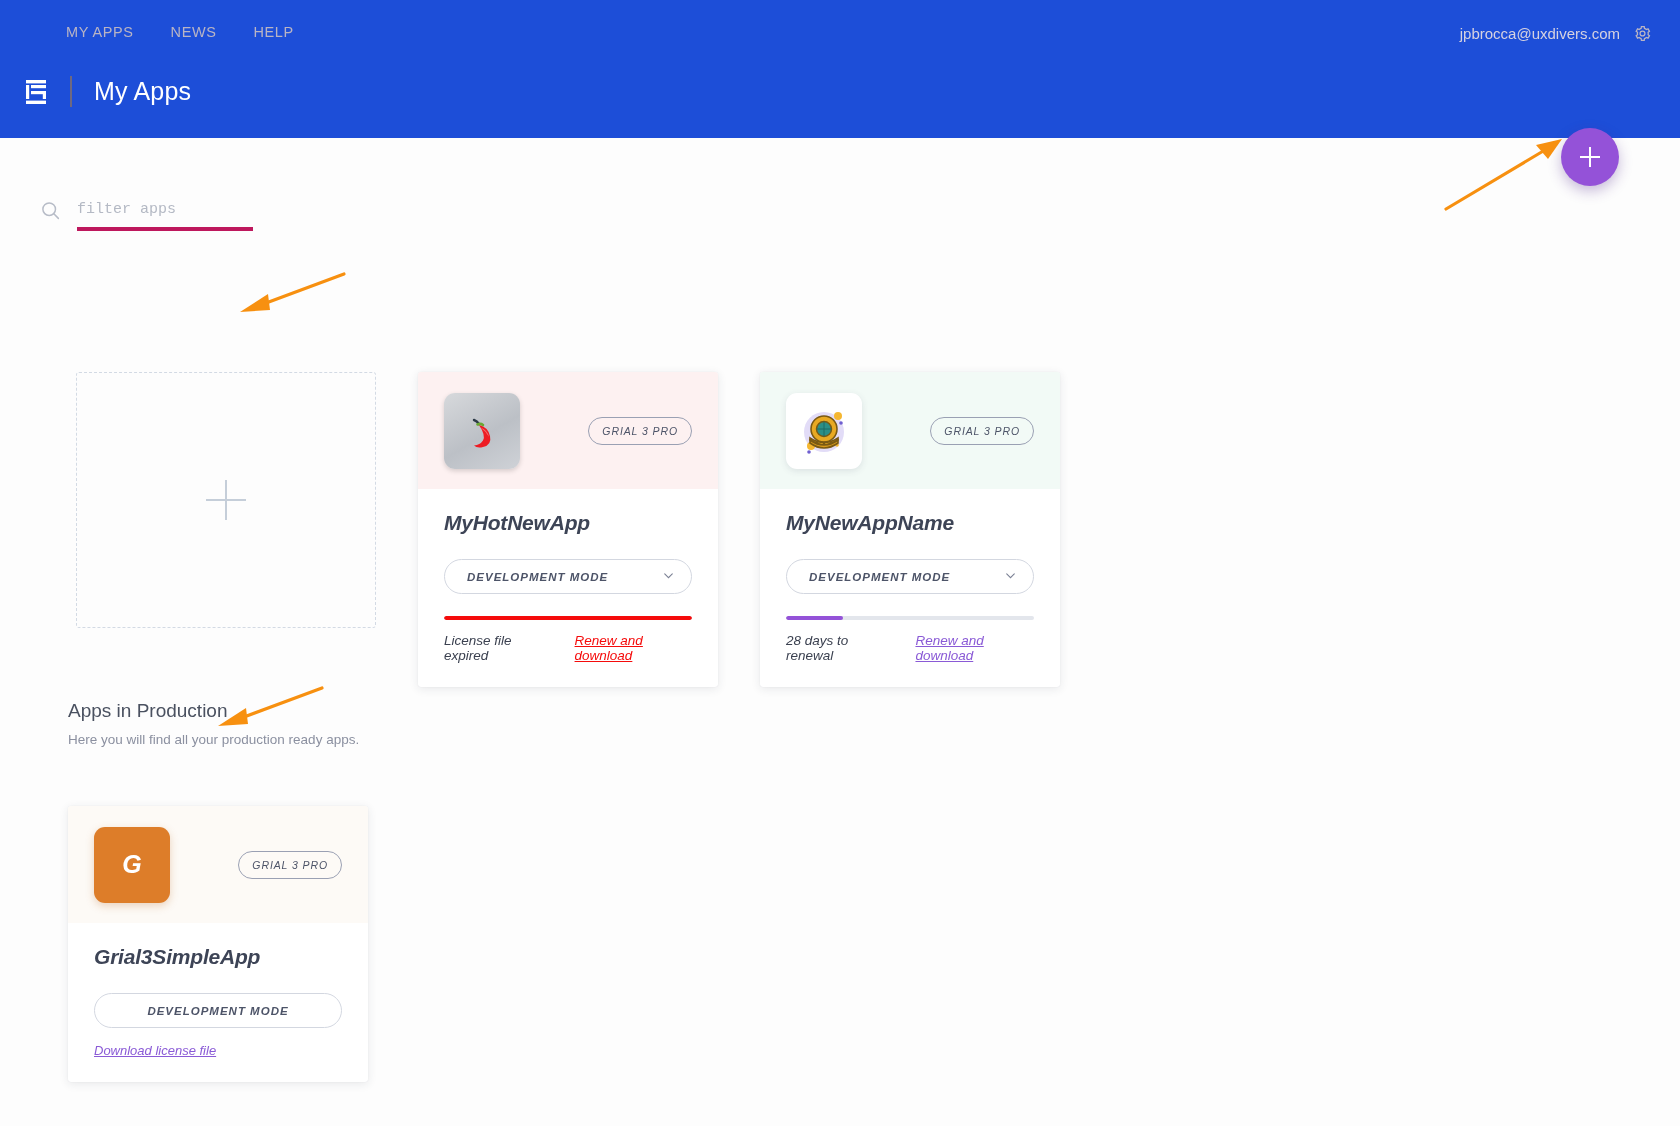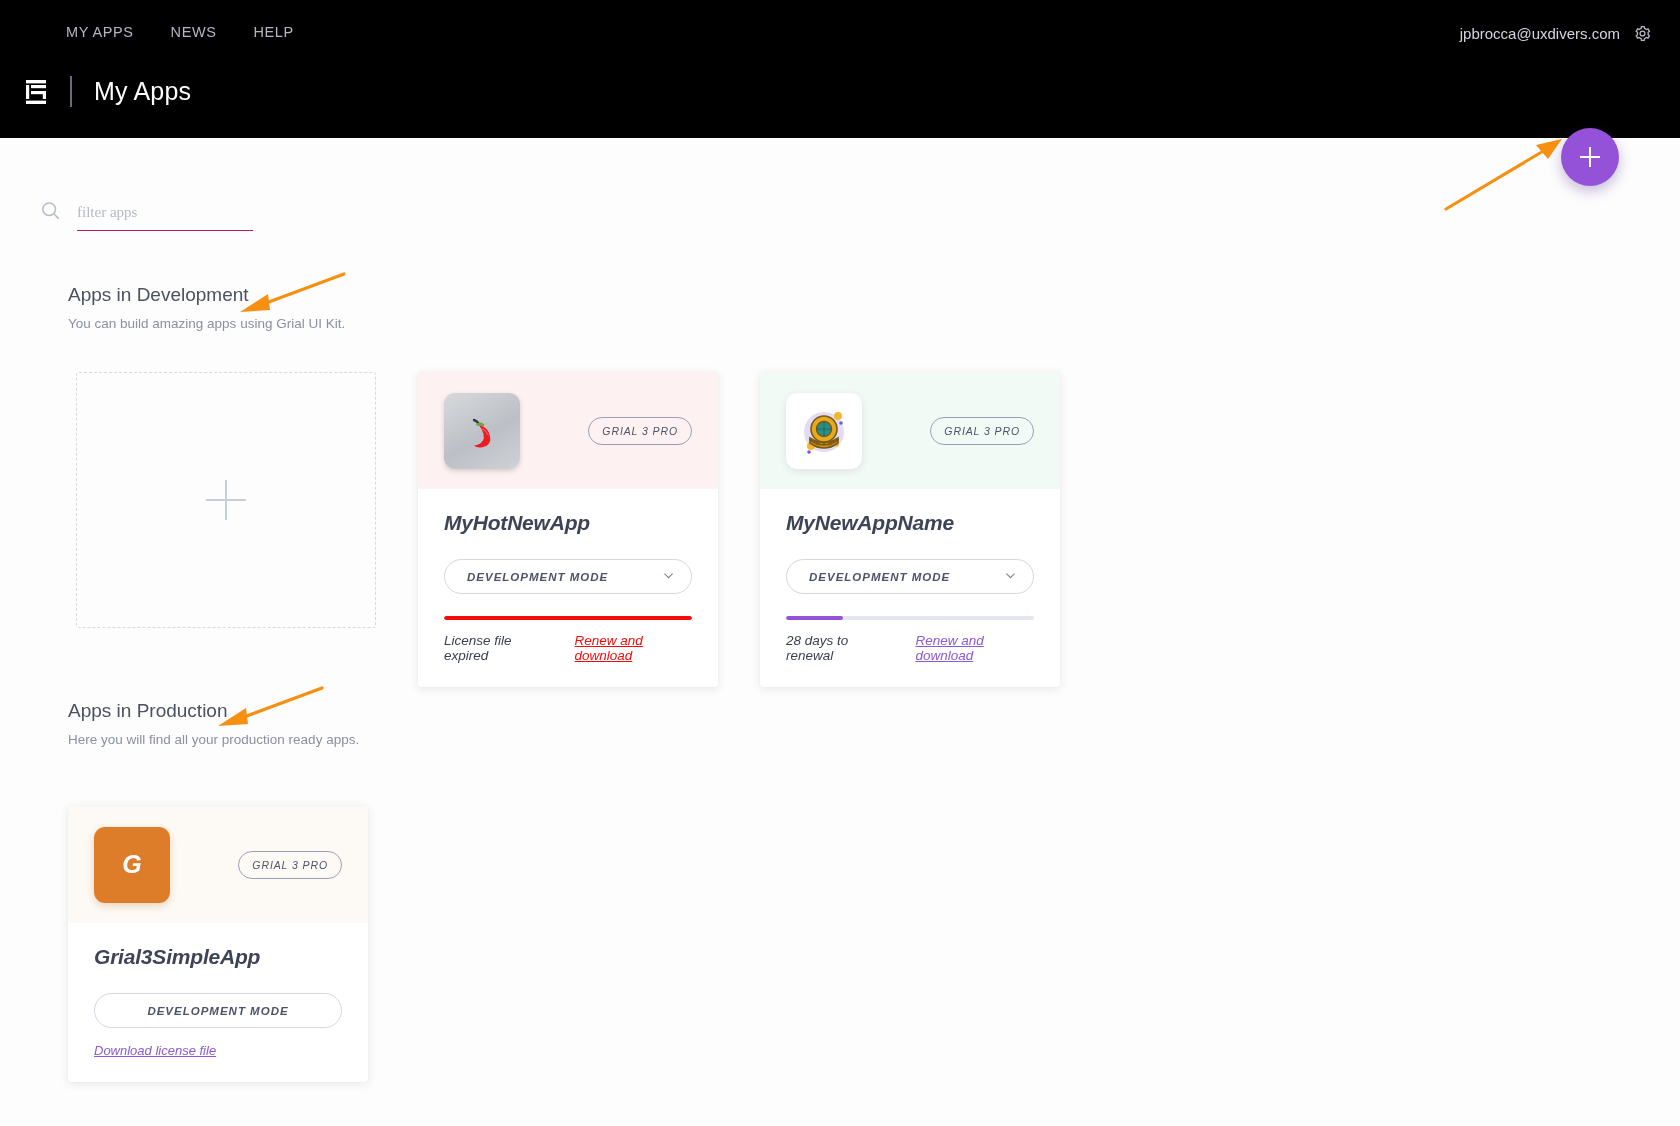--- a/index.html
+++ b/index.html
@@ -8,21 +8,21 @@
     background: #ffffff;
     font-family: "Liberation Sans", sans-serif;
     overflow: hidden;
   }
   .page { position: relative; width: 1680px; height: 1126px; background: #fdfdfd; }
 
   
   .header {
     position: absolute; top: 0; left: 0;
     width: 1680px; height: 138px;
-    background: #000000;
+    background: #1d4ed8;
   }
   .topnav {
     position: absolute; top: 24px; left: 66px;
     display: flex; gap: 37px; align-items: center;
   }
   .topnav a {
     color: #b9b4c4; font-size: 14.5px; letter-spacing: 0.6px;
     text-decoration: none; font-weight: 400;
   }
   .account {
@@ -52,23 +52,23 @@
   .fab .plus-h { position: absolute; width: 20px; height: 2px; background: #fff; }
   .fab .plus-v { position: absolute; width: 2px; height: 20px; background: #fff; }
 
   
   .search {
     position: absolute; left: 40px; top: 200px;
     display: flex; align-items: flex-end; gap: 16px;
   }
   .search-icon { width: 21px; height: 21px; margin-bottom: 6px; }
   .search-field {
-    width: 176px; border: none; border-bottom: 1px solid #be185d;
+    width: 176px; border: none; border-bottom: 4px solid #be185d;
     background: transparent; outline: none;
-    font-family: Liberation Serif, serif;
+    font-family: Liberation Mono, monospace;
     font-size: 15px; color: #7f1d1d; padding: 0 0 9px 0;
   }
   .search-field::placeholder { color: #b4b9c4; }
 
   
   .section-head { position: absolute; left: 68px; }
   .section-title { font-size: 19px; color: #4a5160; font-weight: 400; }
   .section-sub { font-size: 13.5px; color: #8b90a0; margin-top: 10px; }
 
   #dev-head { top: 284px; }
@@ -196,24 +196,20 @@
   <div class="search">
     <span>
       <svg class="search-icon" viewBox="0 0 24 24" fill="none" stroke="#b7bcc7" stroke-width="1.7">
         <circle cx="10.5" cy="10.5" r="7.2"></circle>
         <line x1="15.8" y1="15.8" x2="21" y2="21" stroke-linecap="round"></line>
       </svg>
     </span>
     <input class="search-field" type="text" placeholder="filter apps" style="">
   </div>
 
-  <div class="section-head" id="dev-head">
-    <div class="section-title">Apps in Development</div>
-    <div class="section-sub">You can build amazing apps using Grial UI Kit.</div>
-  </div>
 
   <div class="cards" id="dev-cards">
 
     <div class="placeholder">
       <span class="ph-plus">
         <i class="h"></i>
           <i class="v"></i>
       </span>
     </div>
 

